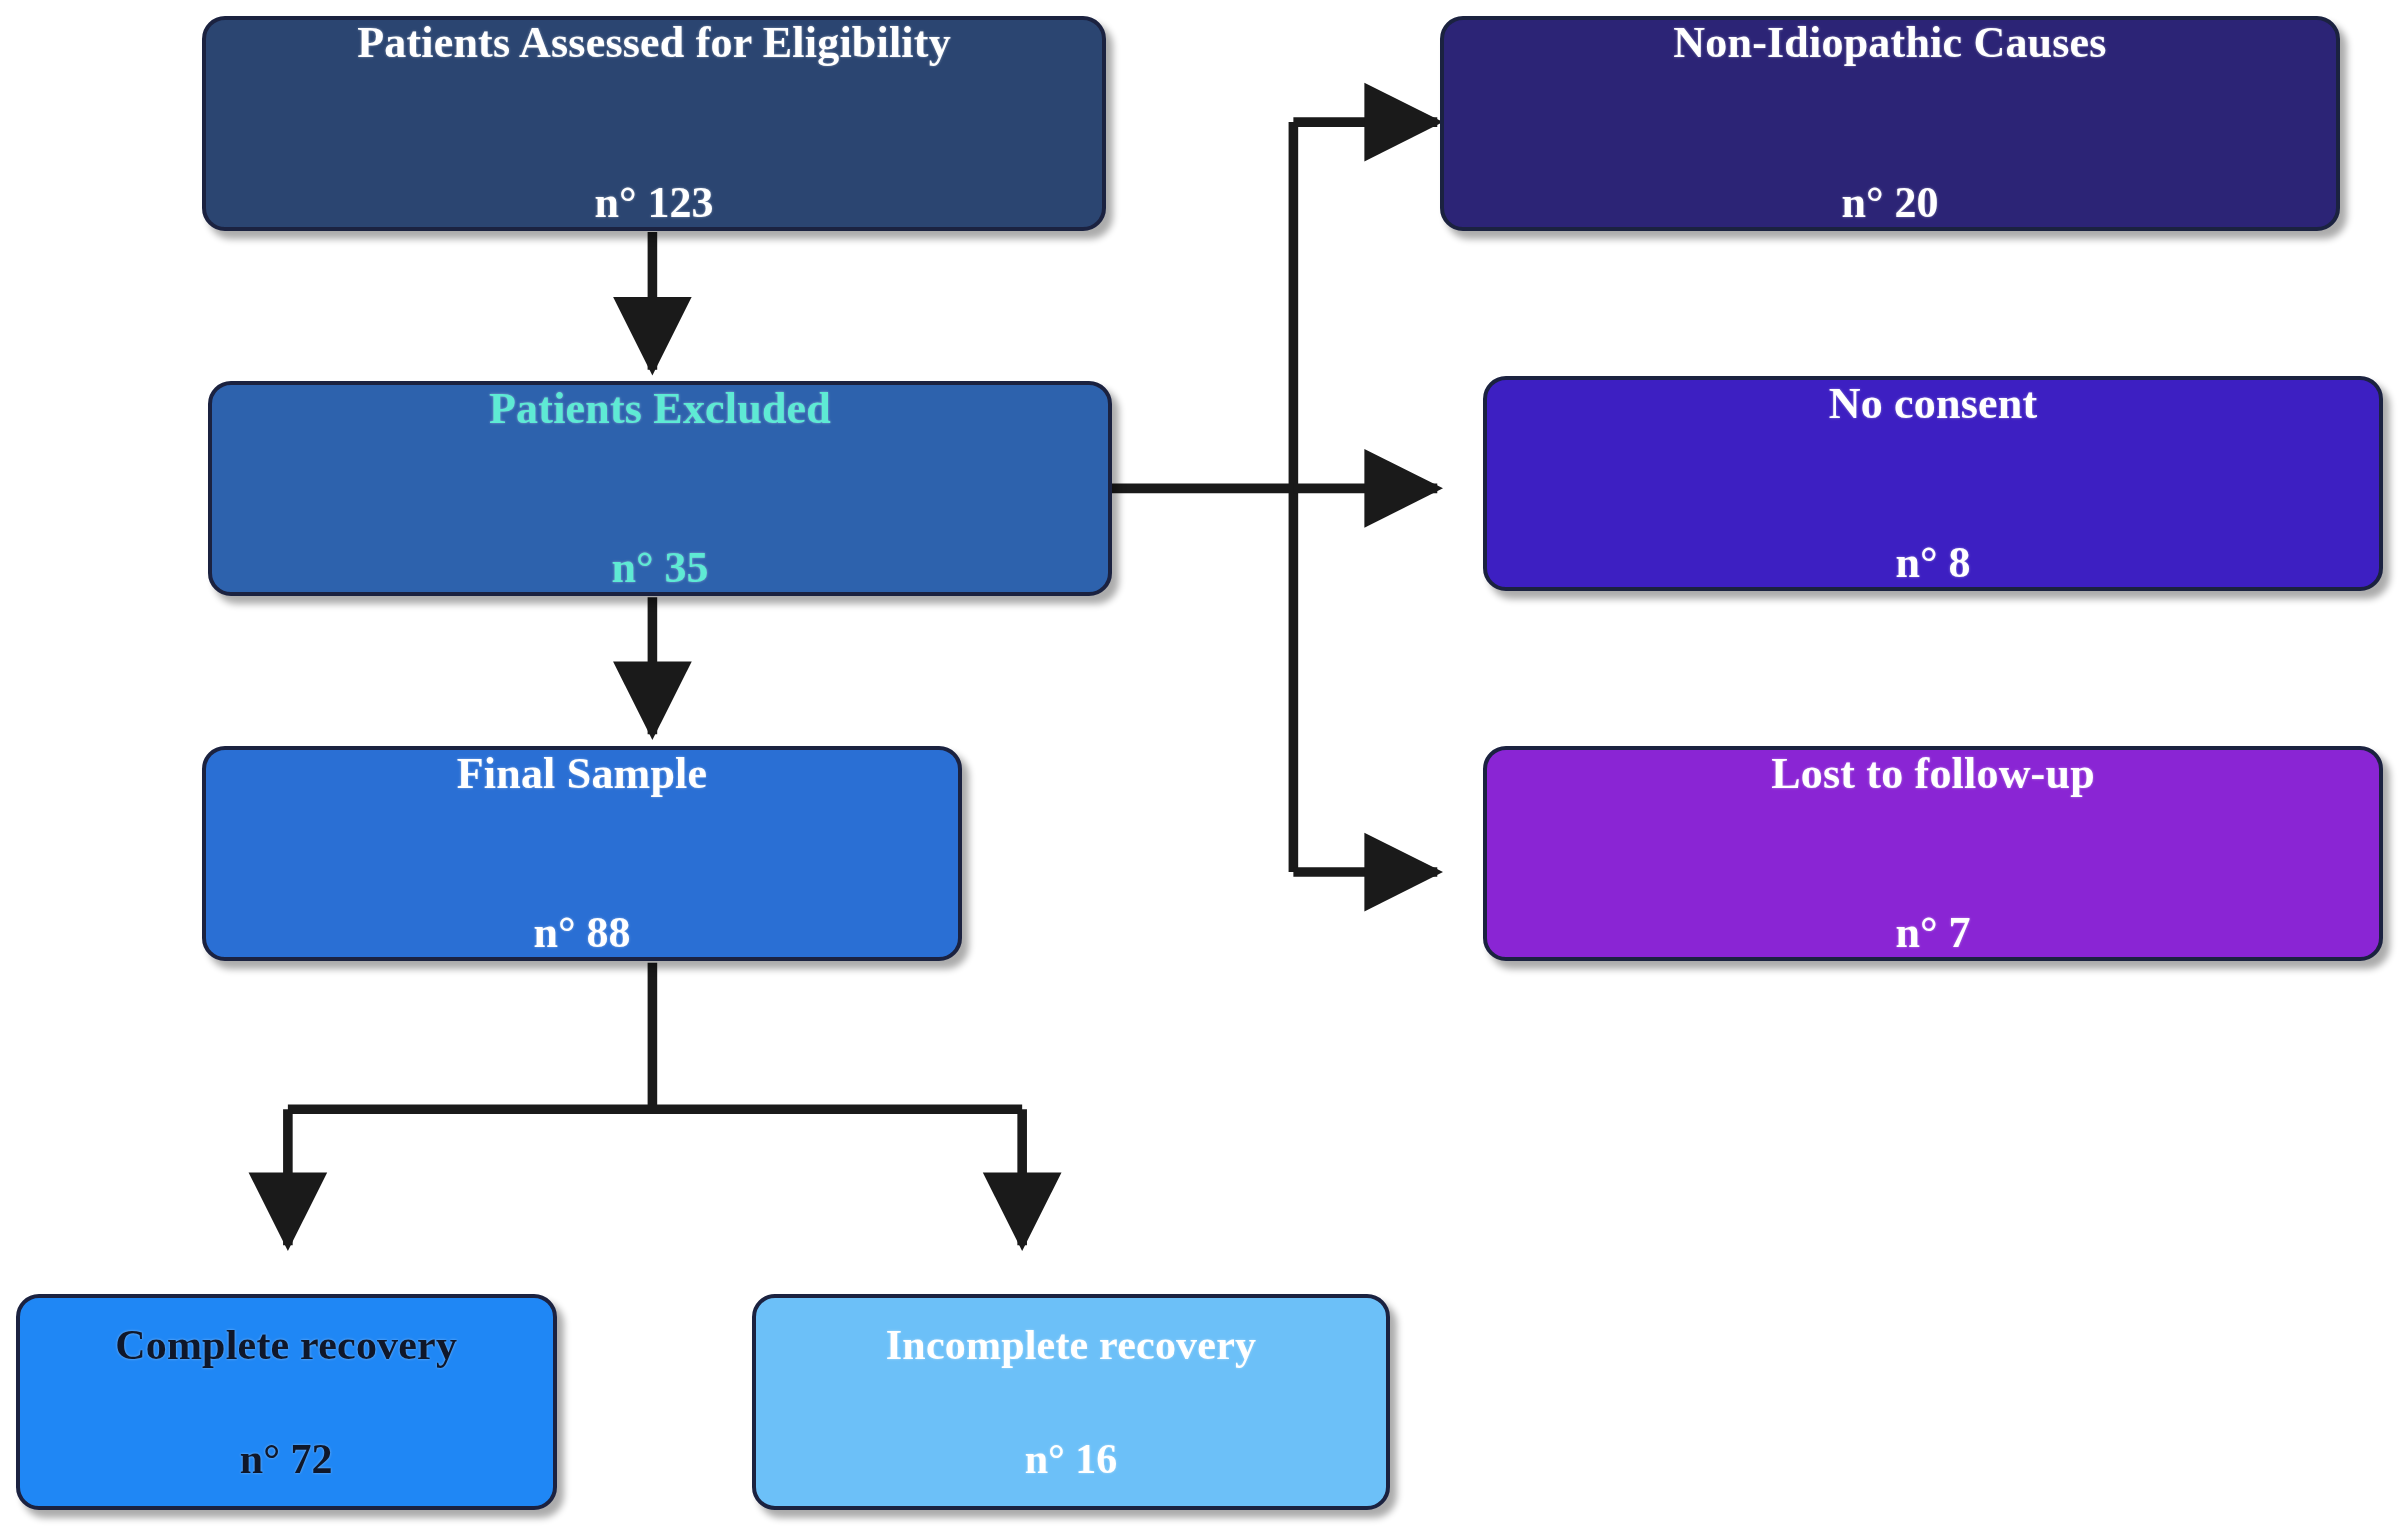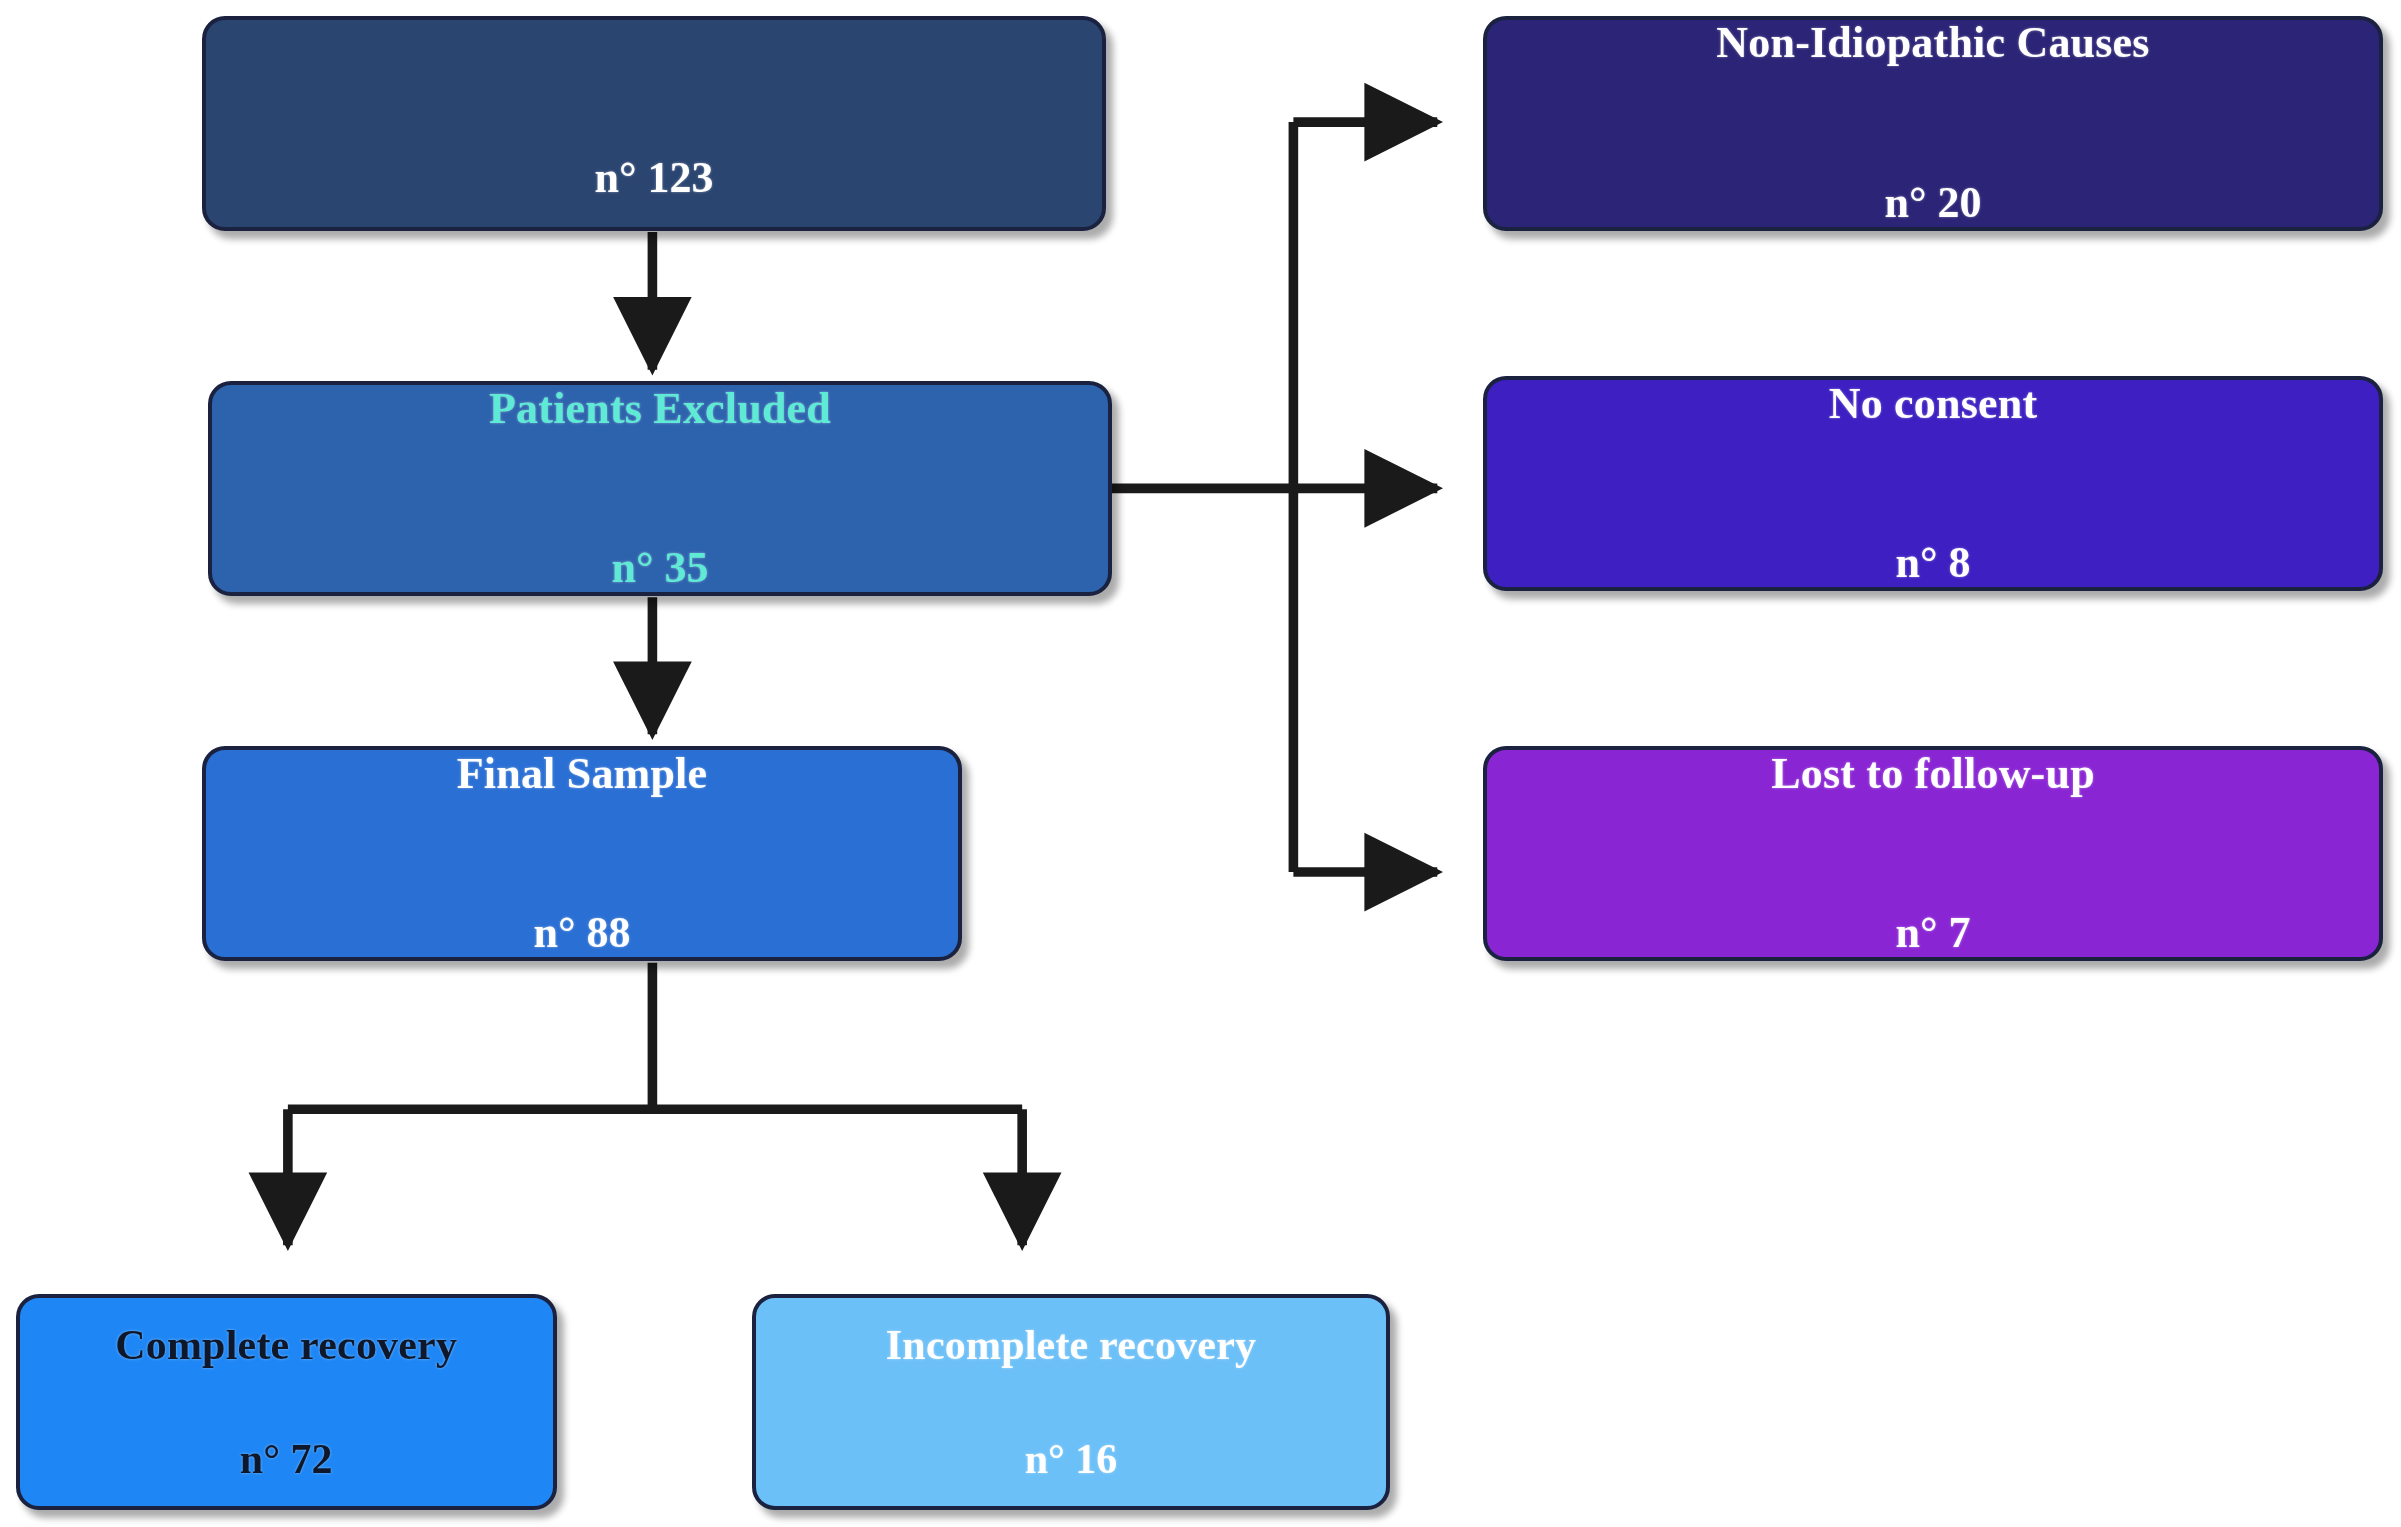--- a/index.html
+++ b/index.html
@@ -96,34 +96,35 @@
 
     <g>
       <path d="M 748 1104 L 748 1272" stroke="#1a1a1a" stroke-width="11" fill="none"></path>
       <path d="M 330 1272 L 1172 1272" stroke="#1a1a1a" stroke-width="11" fill="none"></path>
       <path d="M 330 1272 L 330 1428" stroke="#1a1a1a" stroke-width="11" fill="none" marker-end="url(#ah)"></path>
       <path d="M 1172 1272 L 1172 1428" stroke="#1a1a1a" stroke-width="11" fill="none" marker-end="url(#ah)"></path>
     </g>
   </svg>
 
   <div class="node" style="left: 202px; top: 15.7px; width: 904px; height: 215px; background: rgb(43, 69, 113); border-color: rgb(27, 34, 64); color: rgb(255, 255, 255);">
+    <div class="label">Patients Assessed for Eligibility</div>
     <div class="count">n° 123</div>
   </div>
 
   <div class="node" style="left: 208px; top: 381px; width: 904px; height: 215px; background: rgb(45, 98, 173); border-color: rgb(27, 34, 64); color: #5eead4; justify-content: center;">
     <div class="label">Patients Excluded</div>
     <div class="count">n° 35</div>
   </div>
 
   <div class="node" style="left: 202px; top: 746px; width: 760px; height: 215px; background: rgb(42, 111, 212); border-color: rgb(27, 34, 64); color: rgb(255, 255, 255);">
     <div class="label">Final Sample</div>
     <div class="count">n° 88</div>
   </div>
 
-  <div class="node" style="left: 1483px; top: 15.7px; width: 900px; height: 215px; background: rgb(44, 36, 118); border-color: rgb(27, 34, 64); color: rgb(255, 255, 255);">
+  <div class="node" style="left: 1440px; top: 15.7px; width: 900px; height: 215px; background: rgb(44, 36, 118); border-color: rgb(27, 34, 64); color: rgb(255, 255, 255);">
     <div class="label">Non-Idiopathic Causes</div>
     <div class="count">n° 20</div>
   </div>
 
   <div class="node" style="left: 1483px; top: 376px; width: 900px; height: 215px; background: rgb(61, 31, 194); border-color: rgb(27, 34, 64); color: rgb(255, 255, 255);">
     <div class="label">No consent</div>
     <div class="count">n° 8</div>
   </div>
 
   <div class="node" style="left: 1483px; top: 746px; width: 900px; height: 215px; background: rgb(138, 37, 212); border-color: rgb(27, 34, 64); color: rgb(255, 255, 255);">

